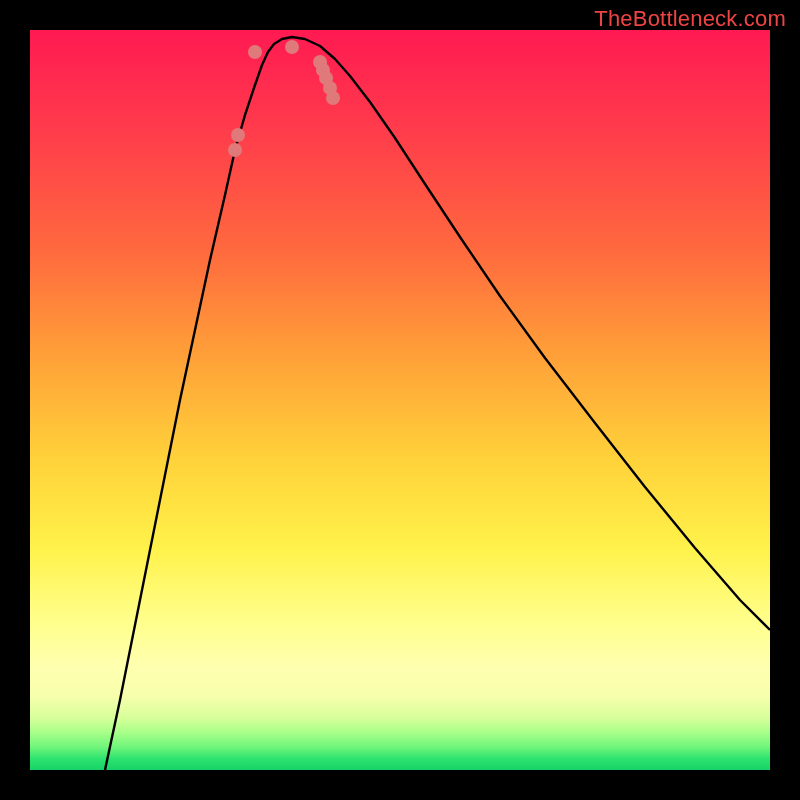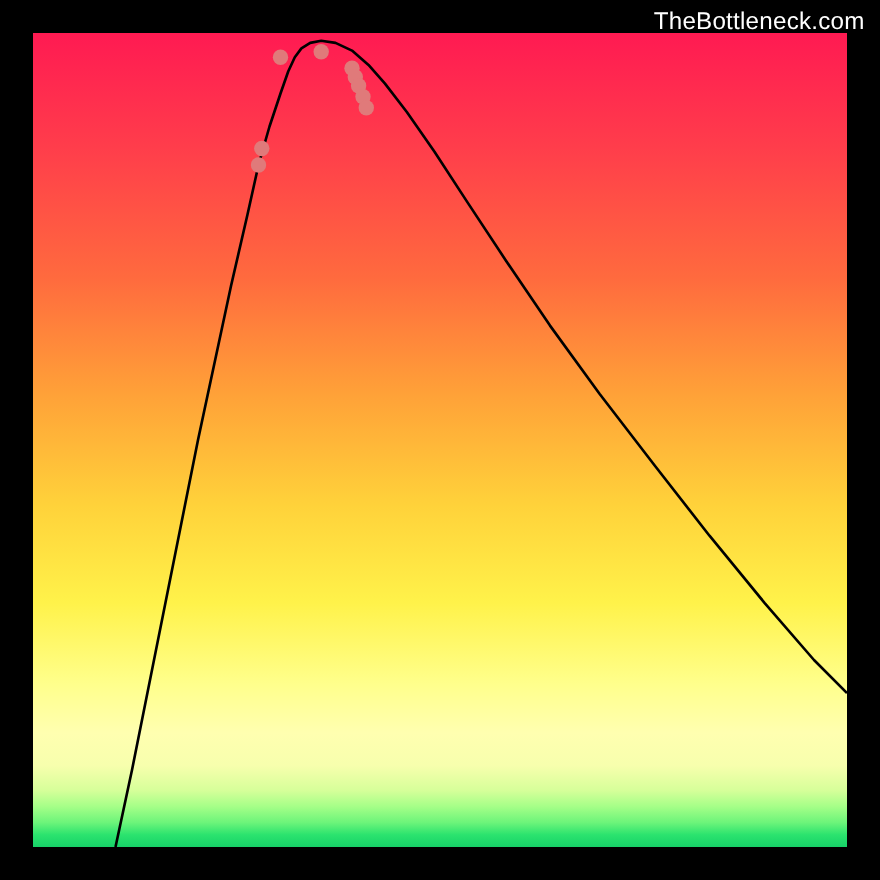--- a/index.html
+++ b/index.html
@@ -38,21 +38,21 @@
       #a6ff88 95%,
       #6cf47a 97%,
       #2be36e 98.5%,
       #17d268 100%
     );
   }
   .watermark {
     position: absolute;
     top: 6px;
     right: 14px;
-    color: #ffffff;
+    color: #ef4444;
     font-size: 22px;
     font-weight: 500;
     letter-spacing: 0.2px;
     user-select: none;
   }
   svg.curve {
     position: absolute;
     left: 0;
     top: 0;
   }

